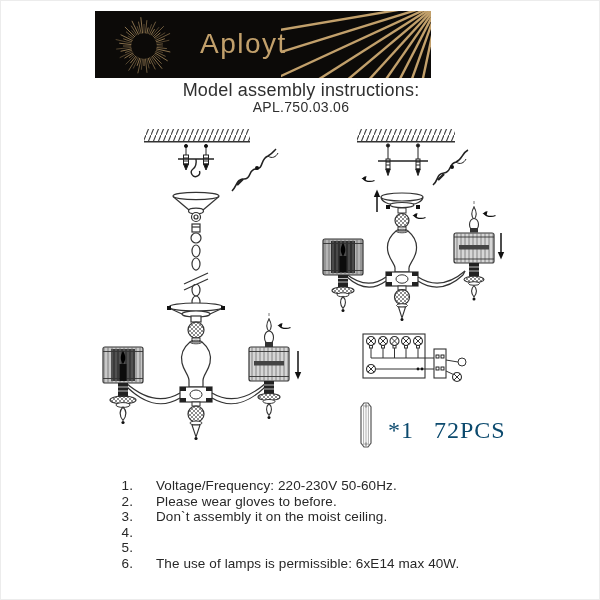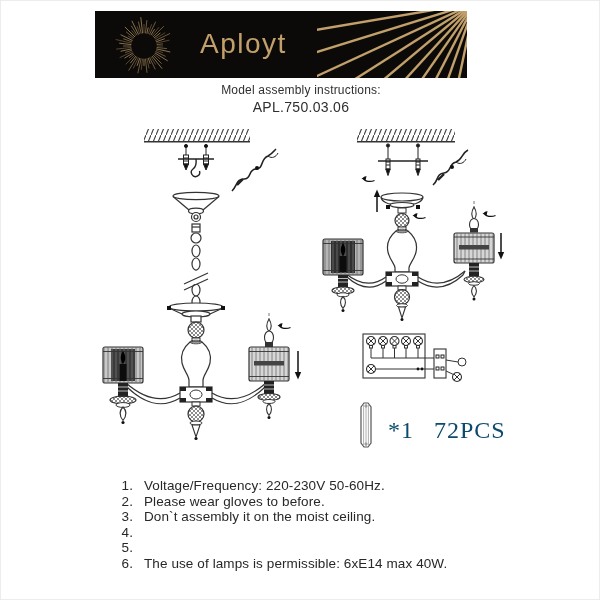--- a/index.html
+++ b/index.html
@@ -1,37 +1,37 @@
 <!DOCTYPE html>
 <html style="--gold: #c2a06b; --banner: #0c0a08; --ink: #282828;"><head>
 <meta charset="utf-8">
 <style>
   html,body{margin:0;padding:0;background:#fff;}
   .page{position:relative;width:600px;height:600px;background:#fff;overflow:hidden;
         font-family:"Liberation Sans",sans-serif;box-sizing:border-box;border:1px solid #ececec;}
   svg{display:block;}
-  .banner{position:absolute;left:94px;top:10px;width:372px;height:67px;background:var(--banner,#0c0a08);overflow:hidden;}
+  .banner{position:absolute;left:94px;top:10px;width:336px;height:67px;background:var(--banner,#0c0a08);overflow:hidden;}
   .sunburst{position:absolute;left:18px;top:2px;}
   .brand{position:absolute;left:105px;top:50%;transform:translateY(-54%);
          color:var(--gold,#c2a06b);font-size:28px;font-weight:400;letter-spacing:1.5px;}
   .corner-rays{position:absolute;right:0;top:0;}
   .titleblock{position:absolute;left:0;top:81px;width:600px;text-align:center;color:#2f2f2f;}
-  .titleblock .t1{font-size:12px;line-height:16px;letter-spacing:.2px;}
+  .titleblock .t1{font-size:18px;line-height:16px;letter-spacing:.2px;}
   .titleblock .t2{font-size:14px;line-height:16px;margin-top:1px;letter-spacing:.3px;}
   .diag{position:absolute;}
   .d-left{left:85px;top:122px;}
   .d-right{left:318px;top:122px;}
   .d-wire{left:356px;top:328px;}
   .parts-row{position:absolute;left:355px;top:399px;display:flex;align-items:center;}
   .parts-label{font-family:"Liberation Serif",serif;color:#0c4a6e;font-size:24px;margin-left:12px;margin-top:8px;letter-spacing:1px;}
   .parts-label .pcs{margin-left:20px;}
   .instructions{position:absolute;left:112px;top:477px;width:400px;list-style:none;margin:0;padding:0;}
   .instructions li{display:flex;font-size:13.5px;line-height:15.6px;color:#282828;letter-spacing:.1px;}
   .instructions .num{width:20px;text-align:right;flex:0 0 20px;}
-  .instructions .txt{margin-left:11px;text-align:center;}
+  .instructions .txt{margin-left:23px;text-align:center;}
 </style>
 </head>
 <body>
 
 <div class="page">
 
   <svg width="0" height="0" style="position:absolute" aria-hidden="true">
     <defs>
       <pattern id="hatchP" width="5" height="12" patternUnits="userSpaceOnUse">
         <line x1="0" y1="12" x2="5" y2="0" stroke="#3f3f3f" stroke-width="1.1"></line>

